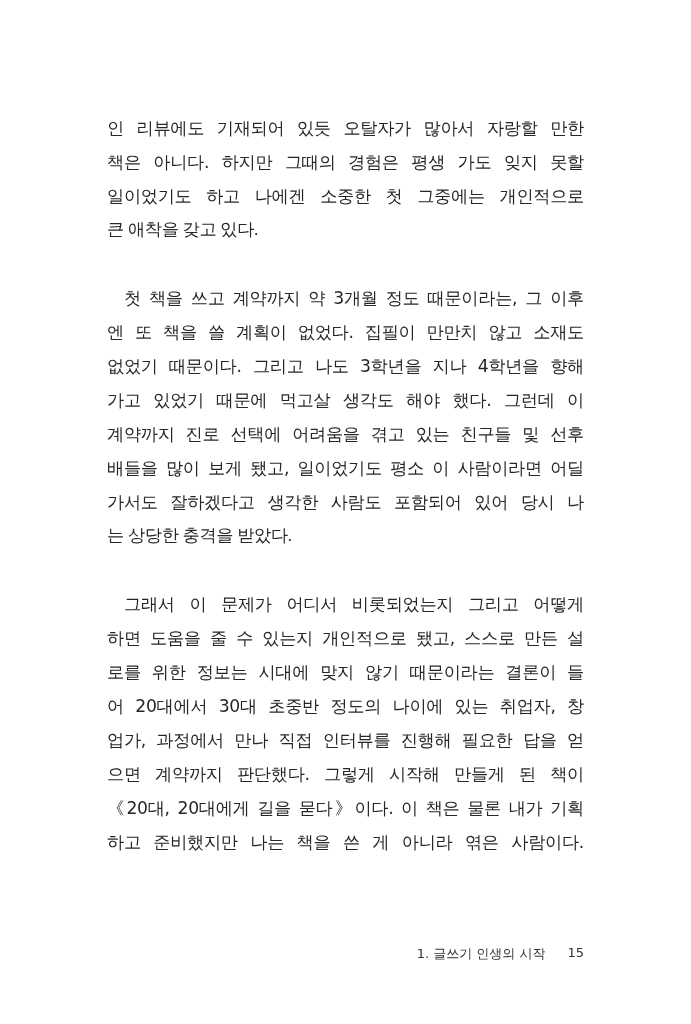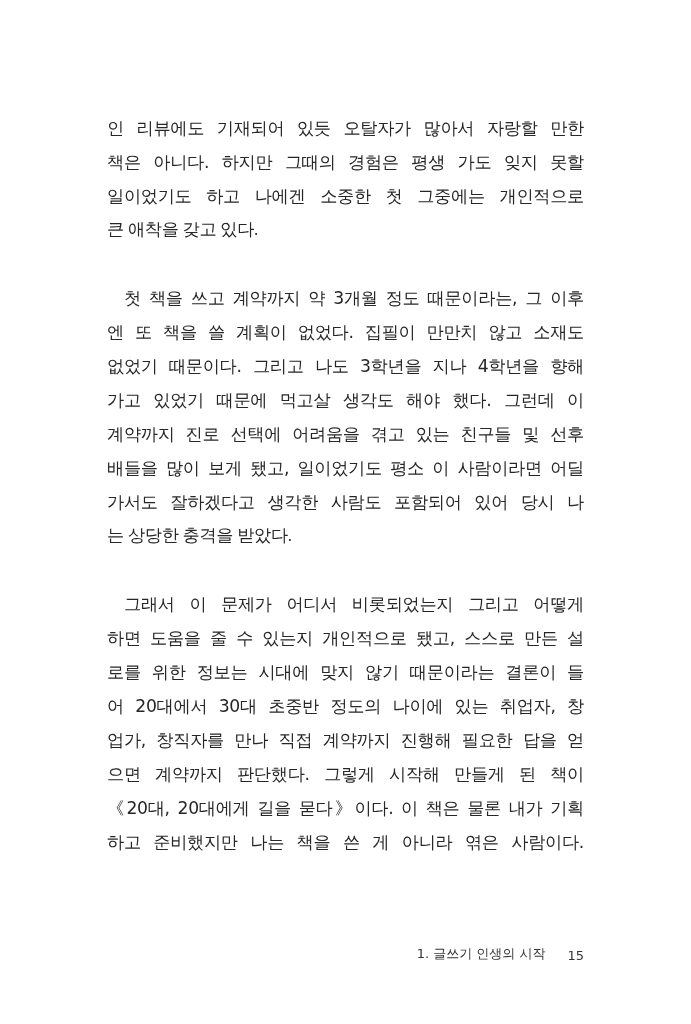--- a/index.html
+++ b/index.html
@@ -14,21 +14,21 @@
   .line {
     height: 34px; line-height: 34px; font-size: 17.2px; white-space: nowrap;
     text-align: justify; text-align-last: justify; letter-spacing: -0.3px;
     display: block; overflow: visible;
   }
   .line.last { text-align-last: left; font-family: Liberation Serif, serif; }
   .line.indent { padding-left: 17px; }
   .blank { height: 34px; }
   .footer {
     position: absolute; top: 945px; right: 107px; font-size: 13px; color: #333;
-    display: flex; gap: 22px; align-items: flex-end;
+    display: flex; gap: 22px; align-items: flex-start;
   }
 </style>
 </head>
 <body>
 
 <div class="page-body">
   <div>
     <span class="line">인 리뷰에도 기재되어 있듯 오탈자가 많아서 자랑할 만한</span>
     <span class="line">책은 아니다. 하지만 그때의 경험은 평생 가도 잊지 못할</span>
     <span class="line">일이었기도 하고 나에겐 소중한 첫 그중에는 개인적으로</span>
@@ -44,21 +44,21 @@
     <span class="line">배들을 많이 보게 됐고, 일이었기도 평소 이 사람이라면 어딜</span>
     <span class="line">가서도 잘하겠다고 생각한 사람도 포함되어 있어 당시 나</span>
     <span class="line last">는 상당한 충격을 받았다.</span>
   </div>
   <div class="blank"></div>
   <div>
     <span class="line indent">그래서 이 문제가 어디서 비롯되었는지 그리고 어떻게</span>
     <span class="line">하면 도움을 줄 수 있는지 개인적으로 됐고, 스스로 만든 설</span>
     <span class="line">로를 위한 정보는 시대에 맞지 않기 때문이라는 결론이 들</span>
     <span class="line">어 20대에서 30대 초중반 정도의 나이에 있는 취업자, 창</span>
-    <span class="line">업가, 창직자를 만나 직접 계약까지 진행해 필요한 답을 얻</span>
+    <span class="line">업가, 과정에서 만나 직접 인터뷰를 진행해 필요한 답을 얻</span>
     <span class="line">으면 계약까지 판단했다. 그렇게 시작해 만들게 된 책이</span>
     <span class="line">《20대, 20대에게 길을 묻다》이다. 이 책은 물론 내가 기획</span>
     <span class="line">하고 준비했지만 나는 책을 쓴 게 아니라 엮은 사람이다.</span>
   </div>
 </div>
 
 <div class="footer">
   <span>1. 글쓰기 인생의 시작</span>
   <span>15</span>
 </div>

